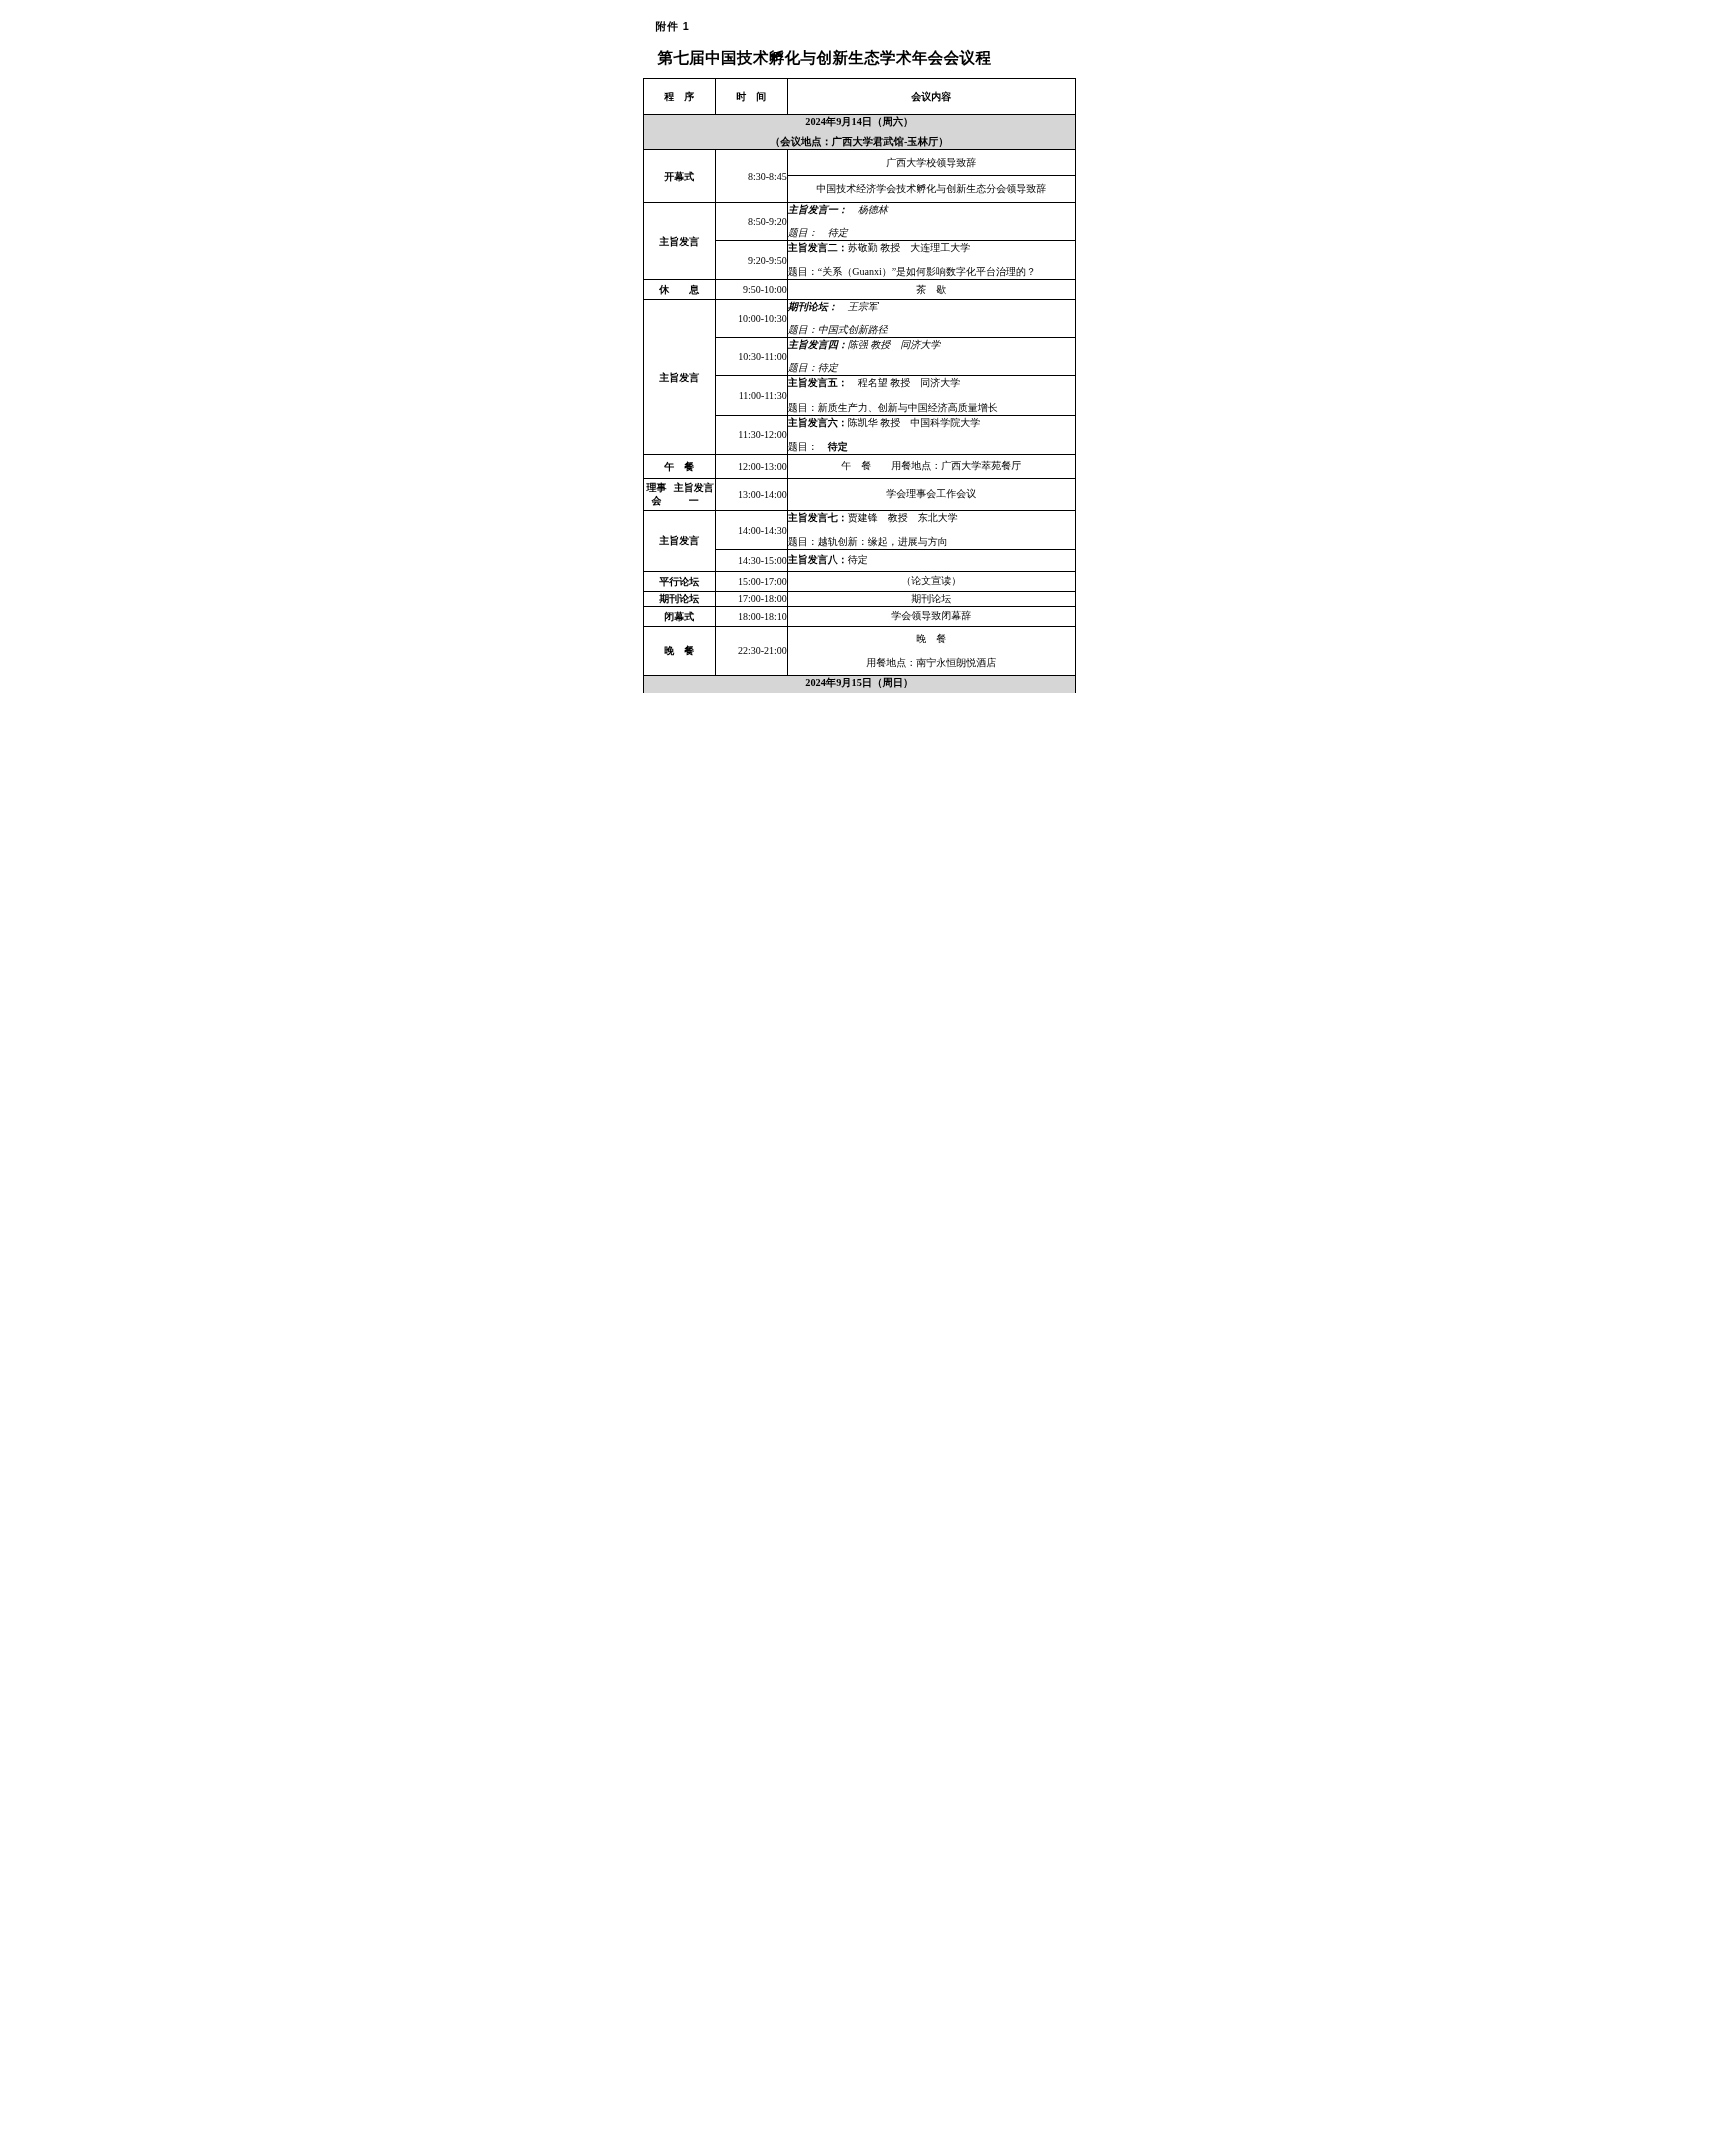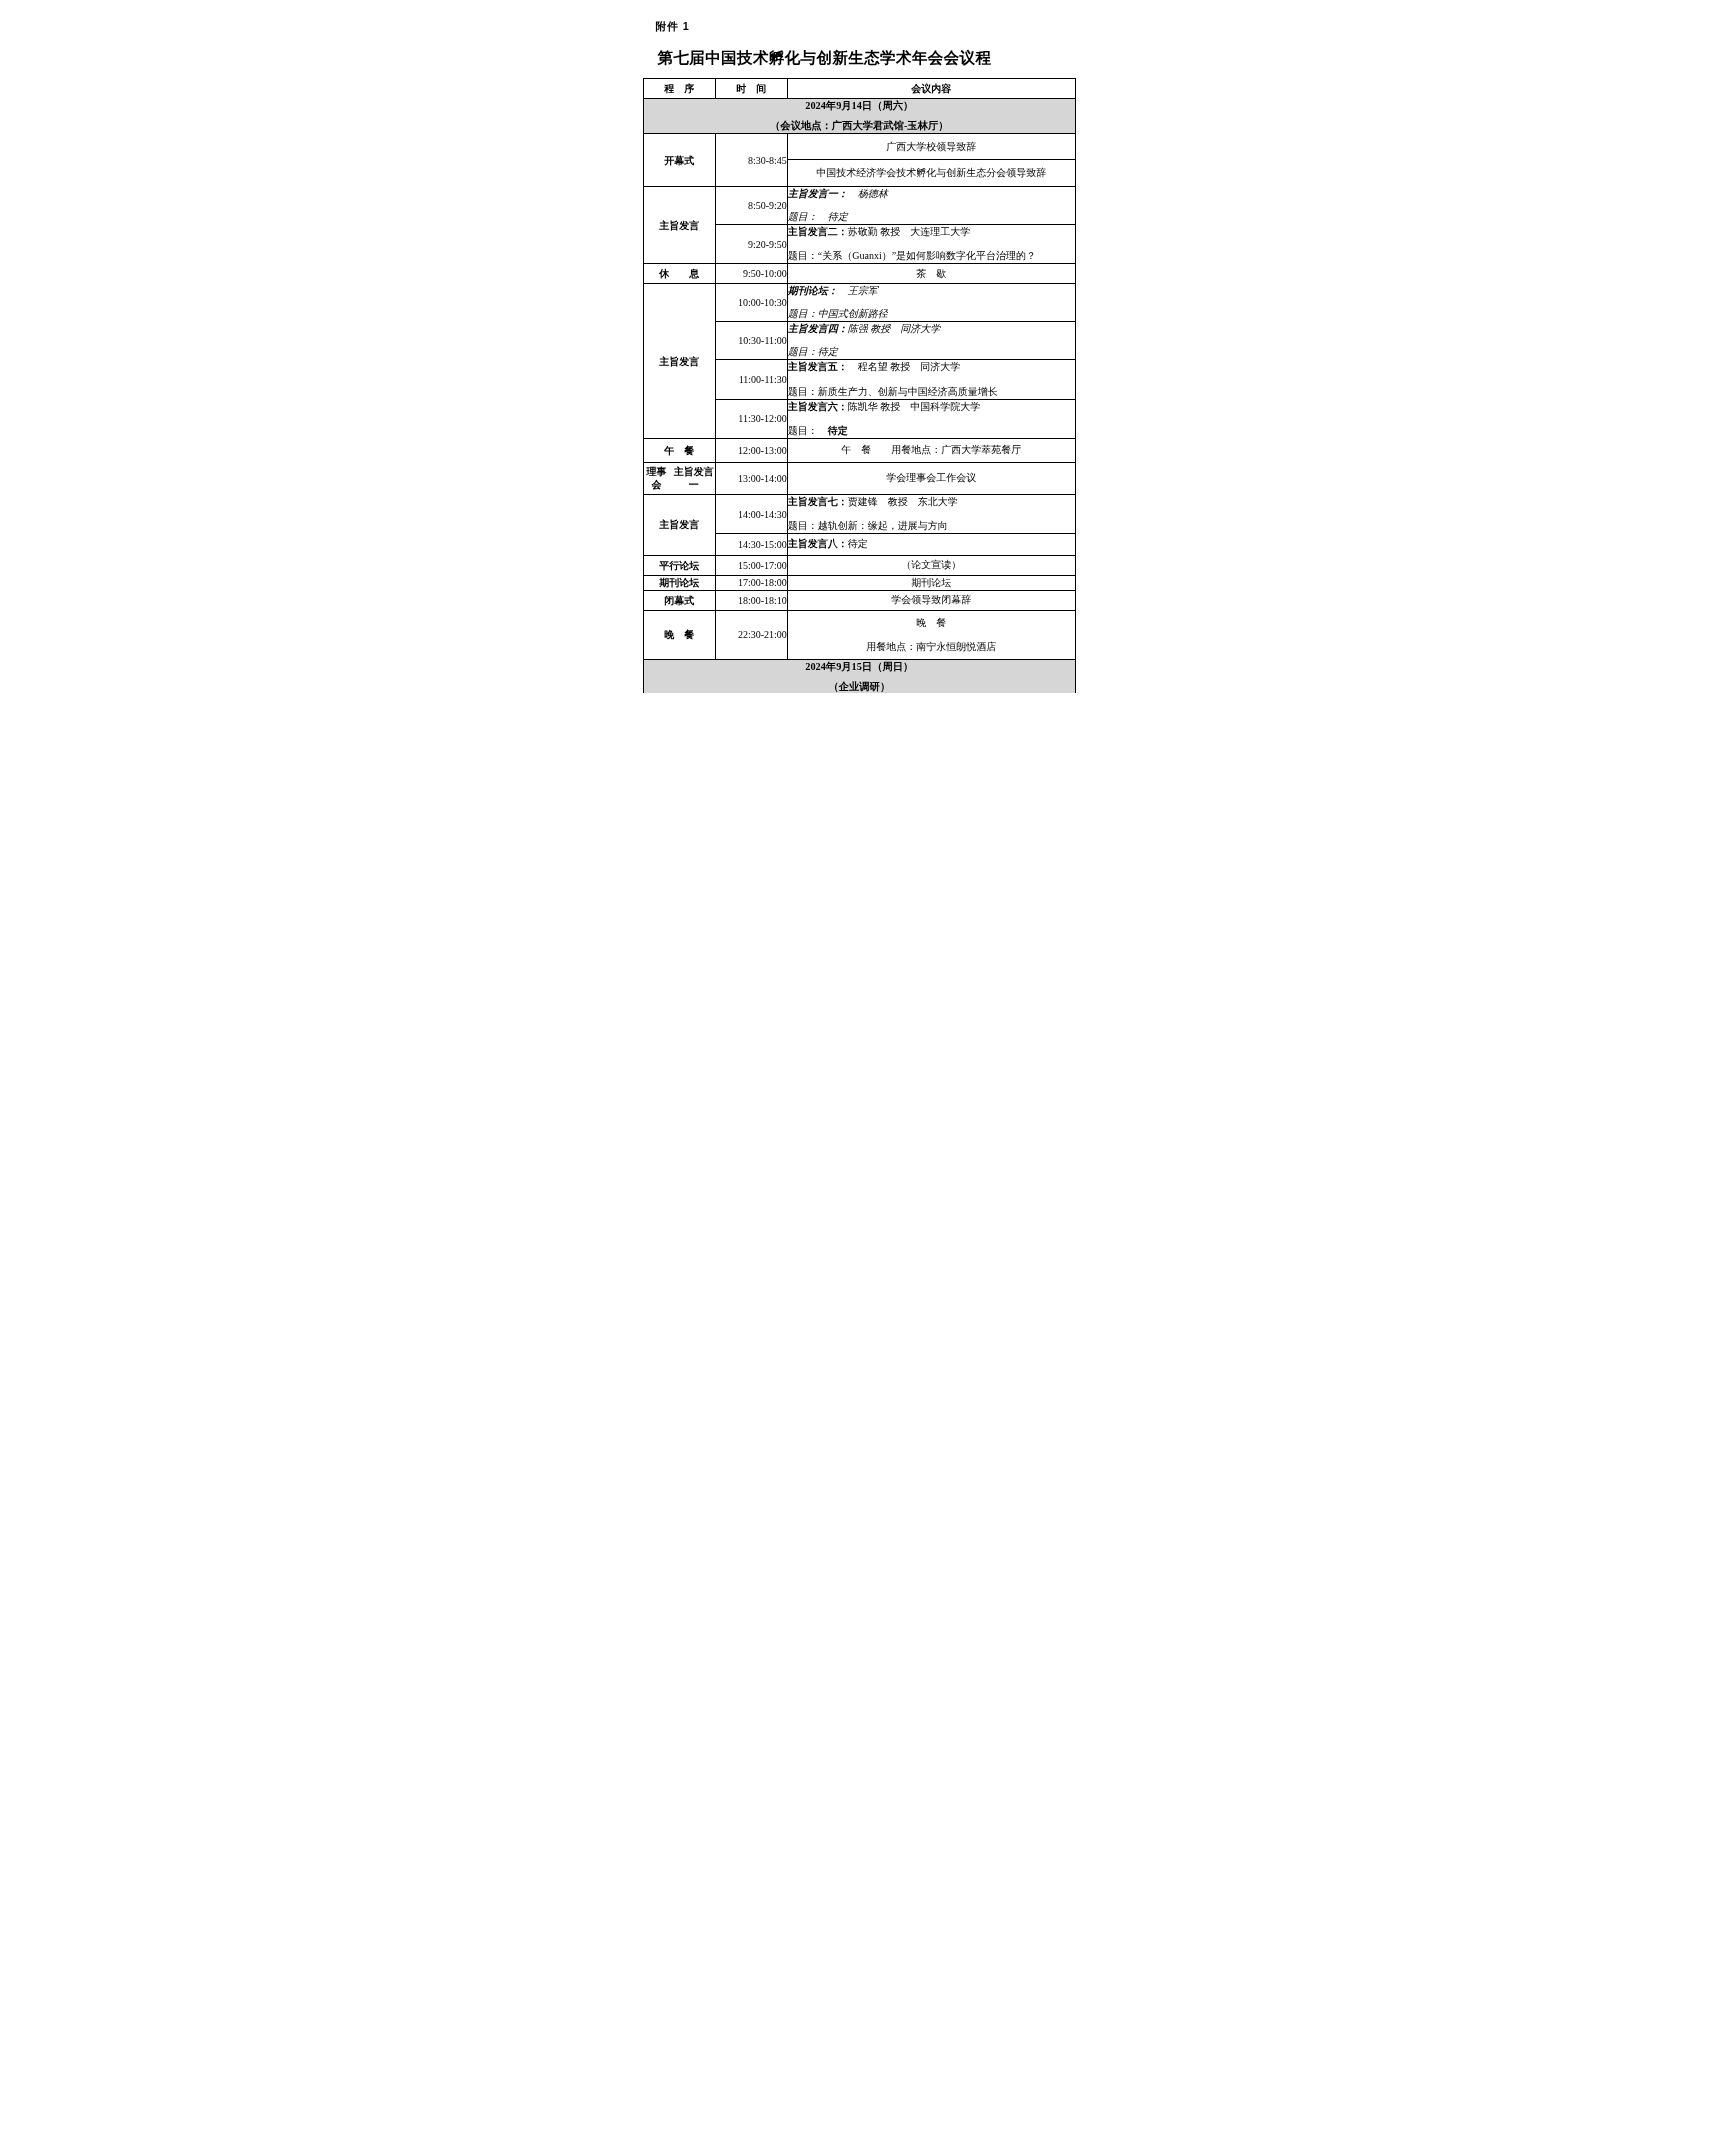--- a/index.html
+++ b/index.html
@@ -70,21 +70,21 @@
   <div class="doc-title">第七届中国技术孵化与创新生态学术年会会议程</div>
 
   <table class="agenda">
     <colgroup>
       <col style="width:72px">
       <col style="width:72px">
       <col style="width:288px">
     </colgroup>
 
     <tbody>
-        <tr style="height:20px">
+        <tr style="height:36px">
       <th class="hdr">程　序</th>
       <th class="hdr">时　间</th>
       <th class="hdr">会议内容</th>
     </tr>
 
     <tr style="height:34px">
       <td class="banner" colspan="3">
         <div class="lines">
           <span class="line">2024年9月14日（周六）</span>
           <span class="line">（会议地点：广西大学君武馆-玉林厅）</span>

